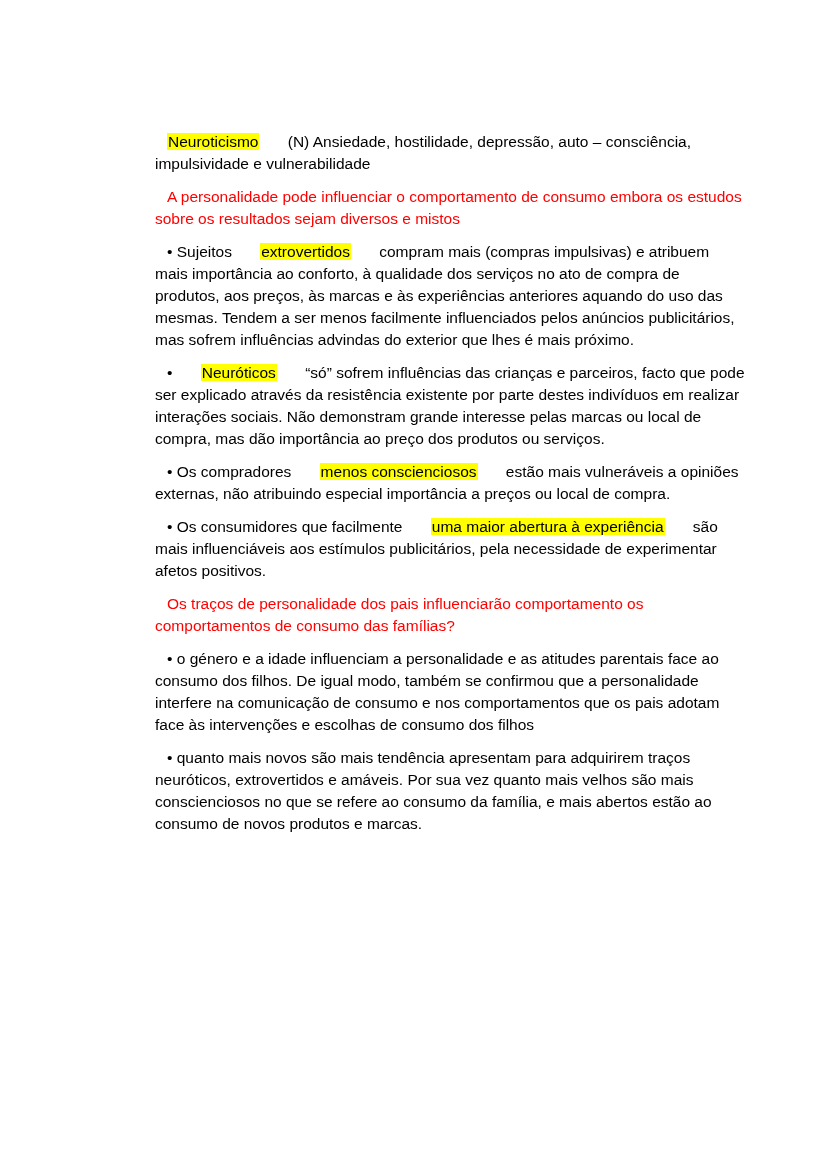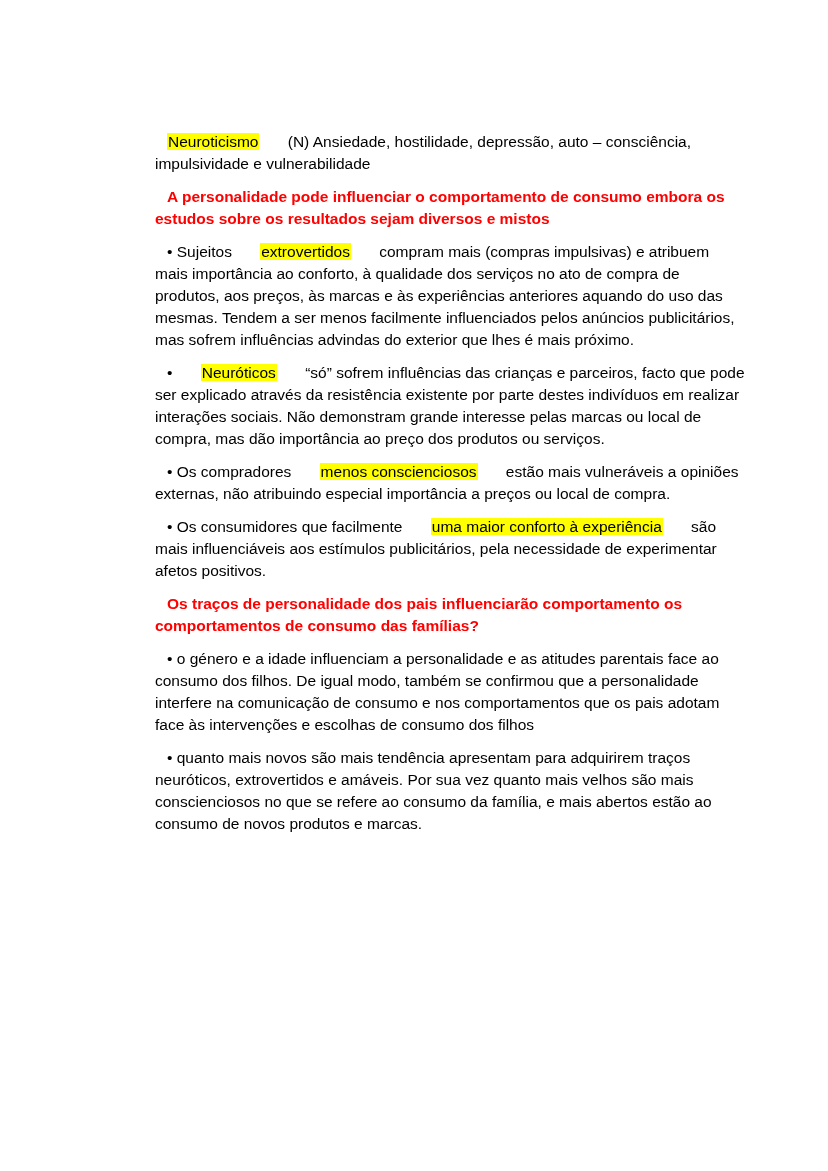--- a/index.html
+++ b/index.html
@@ -12,21 +12,21 @@
     padding: 95px 119px 0 119px;
     font-family: "Liberation Sans", sans-serif;
     font-size: 15.5px;
     line-height: 22px;
     color: #000000;
     overflow: hidden;
   }
   .para { margin: 0 0 11px 0; }
   .red-heading {
     color: #ff0000;
-    font-weight: bold;
+    font-weight: normal;
     margin: 0 0 11px 0;
   }
   mark.hl {
     background: #ffff00;
     color: #000000;
     padding: 0 1px;
   }
 </style>
 </head>
 <body>
@@ -38,21 +38,21 @@
 
 
   <p class="para red-heading"><span>A personalidade pode influenciar o comportamento de consumo embora os estudos sobre os resultados sejam diversos e mistos</span></p>
 
   <p class="para"><span>• Sujeitos </span><mark class="hl">extrovertidos</mark><span> compram mais (compras impulsivas) e atribuem mais importância ao conforto, à qualidade dos serviços no ato de compra de produtos, aos preços, às marcas e às experiências anteriores aquando do uso das mesmas. Tendem a ser menos facilmente influenciados pelos anúncios publicitários, mas sofrem influências advindas do exterior que lhes é mais próximo.</span></p>
 
   <p class="para"><span>• </span><mark class="hl">Neuróticos</mark><span> “só” sofrem influências das crianças e parceiros, facto que pode ser explicado através da resistência existente por parte destes indivíduos em realizar interações sociais. Não demonstram grande interesse pelas marcas ou local de compra, mas dão importância ao preço dos produtos ou serviços.</span></p>
 
   <p class="para"><span>• Os compradores </span><mark class="hl">menos conscienciosos</mark><span> estão mais vulneráveis a opiniões externas, não atribuindo especial importância a preços ou local de compra.</span></p>
 
-  <p class="para"><span>• Os consumidores que facilmente </span><mark class="hl">uma maior conforto à experiência</mark><span> são mais influenciáveis aos estímulos publicitários, pela necessidade de experimentar afetos positivos.</span></p>
+  <p class="para"><span>• Os consumidores que facilmente </span><mark class="hl">uma maior abertura à experiência</mark><span> são mais influenciáveis aos estímulos publicitários, pela necessidade de experimentar afetos positivos.</span></p>
 
 
 
   <p class="para red-heading"><span>Os traços de personalidade dos pais influenciarão comportamento os comportamentos de consumo das famílias?</span></p>
 
   <p class="para"><span>• o género e a idade influenciam a personalidade e as atitudes parentais face ao consumo dos filhos. De igual modo, também se confirmou que a personalidade interfere na comunicação de consumo e nos comportamentos que os pais adotam face às intervenções e escolhas de consumo dos filhos</span></p>
 
   <p class="para"><span>• quanto mais novos são mais tendência apresentam para adquirirem traços neuróticos, extrovertidos e amáveis. Por sua vez quanto mais velhos são mais conscienciosos no que se refere ao consumo da família, e mais abertos estão ao consumo de novos produtos e marcas.</span></p>
 
 </div>

